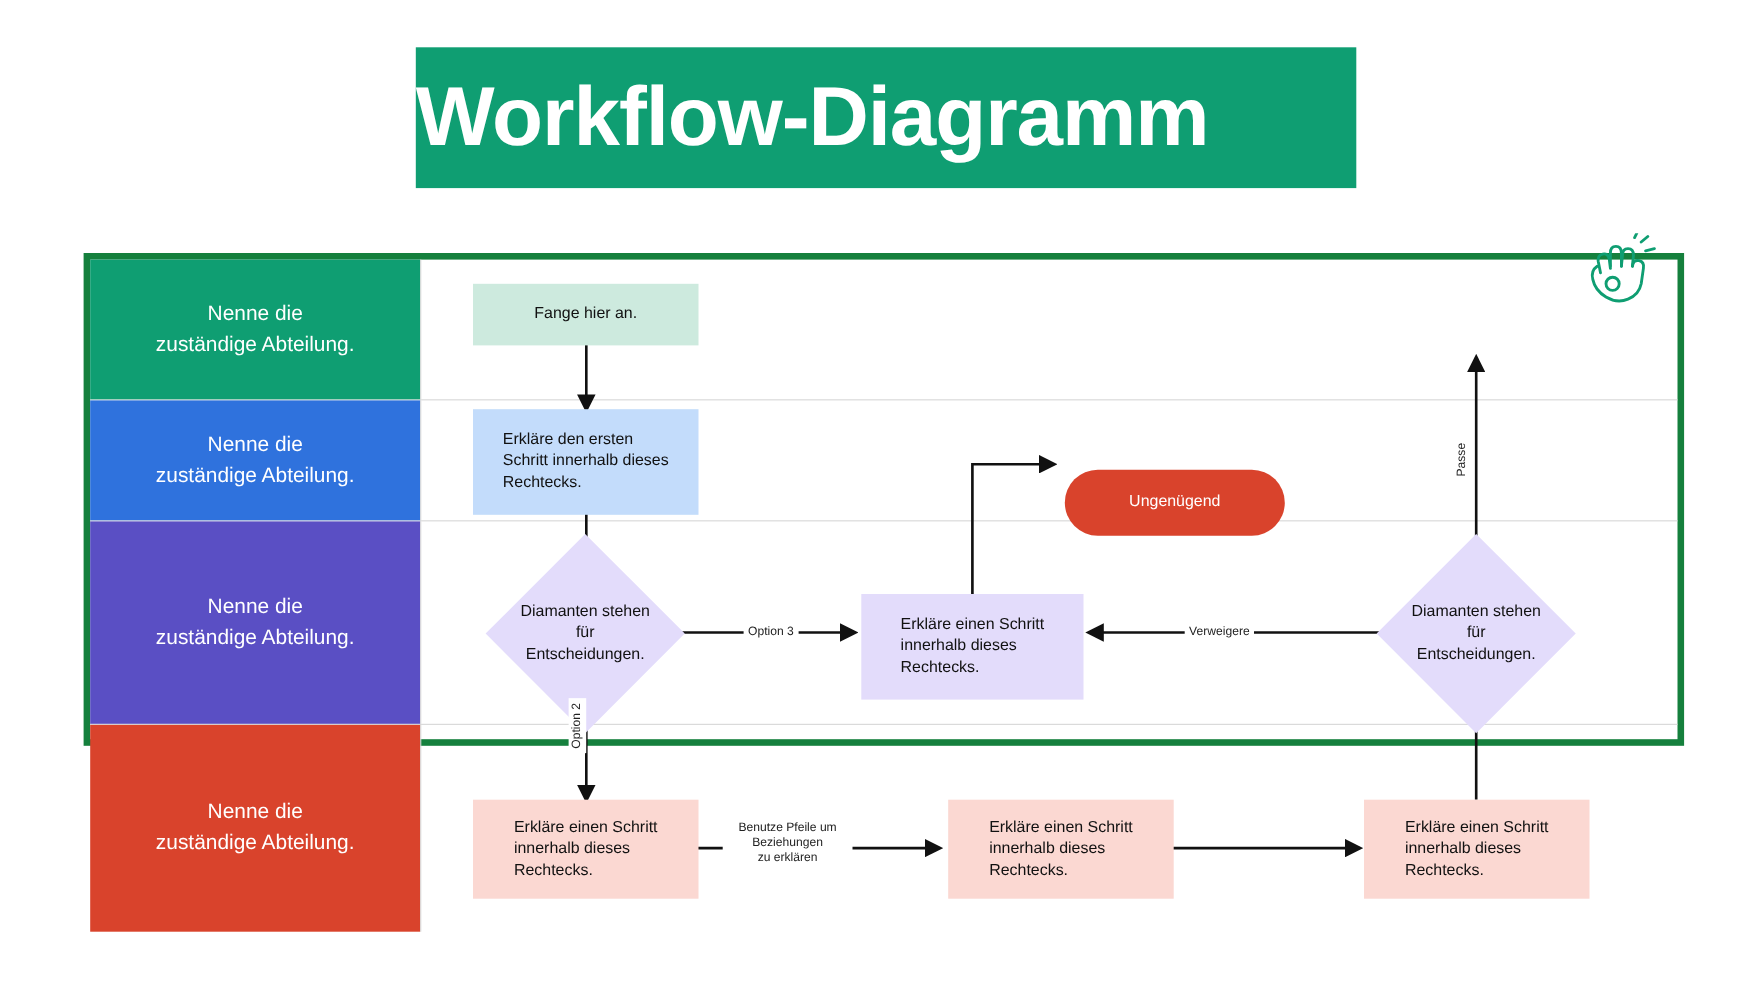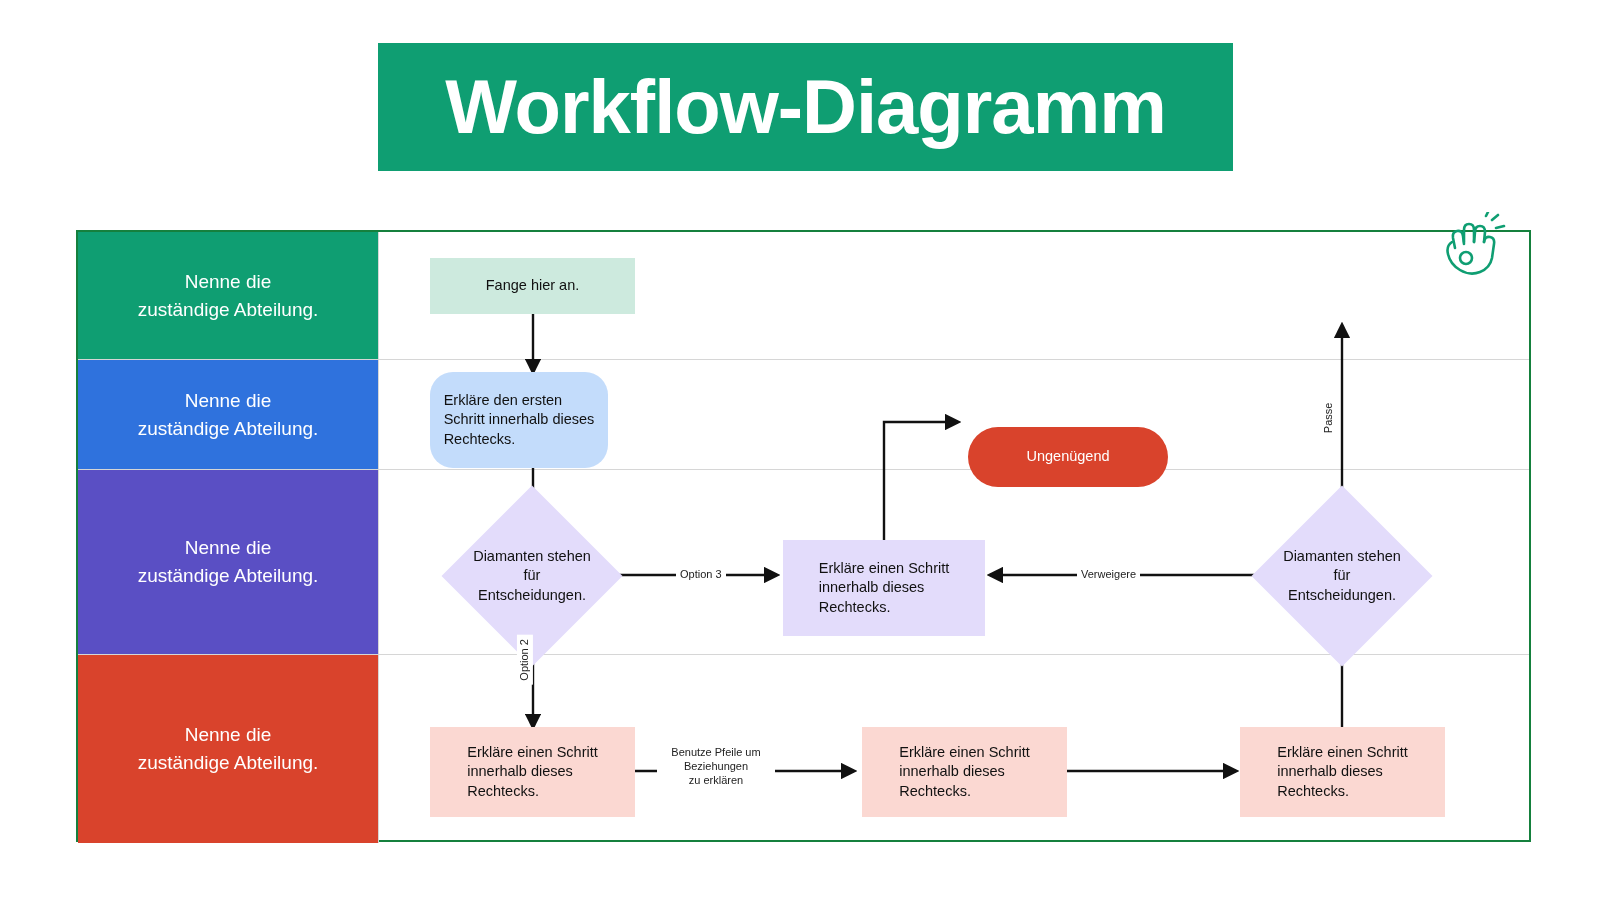--- a/index.html
+++ b/index.html
@@ -24,38 +24,37 @@
   
   .title-banner {
     position: absolute;
     left: 378px;
     top: 43px;
     width: 855px;
     height: 128px;
     background: #0f9e72;
     display: flex;
     align-items: center;
-    justify-content: center;
   }
   .title-text {
     color: #ffffff;
     font-size: 76px;
     font-weight: bold;
     letter-spacing: -1px;
     line-height: 1;
   }
 
   
   .lanes {
     position: absolute;
     left: 76px;
     top: 230px;
     width: 1455px;
-    height: 612px;
-    border: 2px solid #15803d;
+    height: 448px;
+    border: 6px solid #15803d;
     box-sizing: border-box;
   }
   .lane {
     position: absolute;
     left: 0;
     width: 100%;
     box-sizing: border-box;
     border-bottom: 1px solid #d6d6d6;
   }
   .lane:last-child { border-bottom: none; }
@@ -228,21 +227,21 @@
 
       <path d="M 1064 771 L 1236 771" marker-end="url(#arrow)"></path>
 
       <path d="M 1342 727 L 1342 637" marker-end="url(#arrow)"></path>
     </g>
   </svg>
 
   <div class="node rect-start" style="left:430px; top:258px; width:205px; height:56px;">Fange hier an.</div>
 
 
-  <div class="node rect-blue" style="left:430px; top:372px; width:178px; height:96px; white-space:pre-line;border-radius:23px;">Erkläre den ersten
+  <div class="node rect-blue" style="left:430px; top:372px; width:205px; height:96px; white-space:pre-line;">Erkläre den ersten
 Schritt innerhalb dieses
 Rechtecks.</div>
 
   <div class="node pill pill-red" style="left:968px; top:391px; width:200px; height:60px;margin-top:36px;">Ungenügend</div>
 
   <div class="diamond-wrap" style="left:468px; top:512px; width:128px; height:128px;">
     <div class="diamond-shape"></div>
     <div class="diamond-label" style="white-space:pre-line;">Diamanten stehen
 für Entscheidungen.</div>
   </div>

